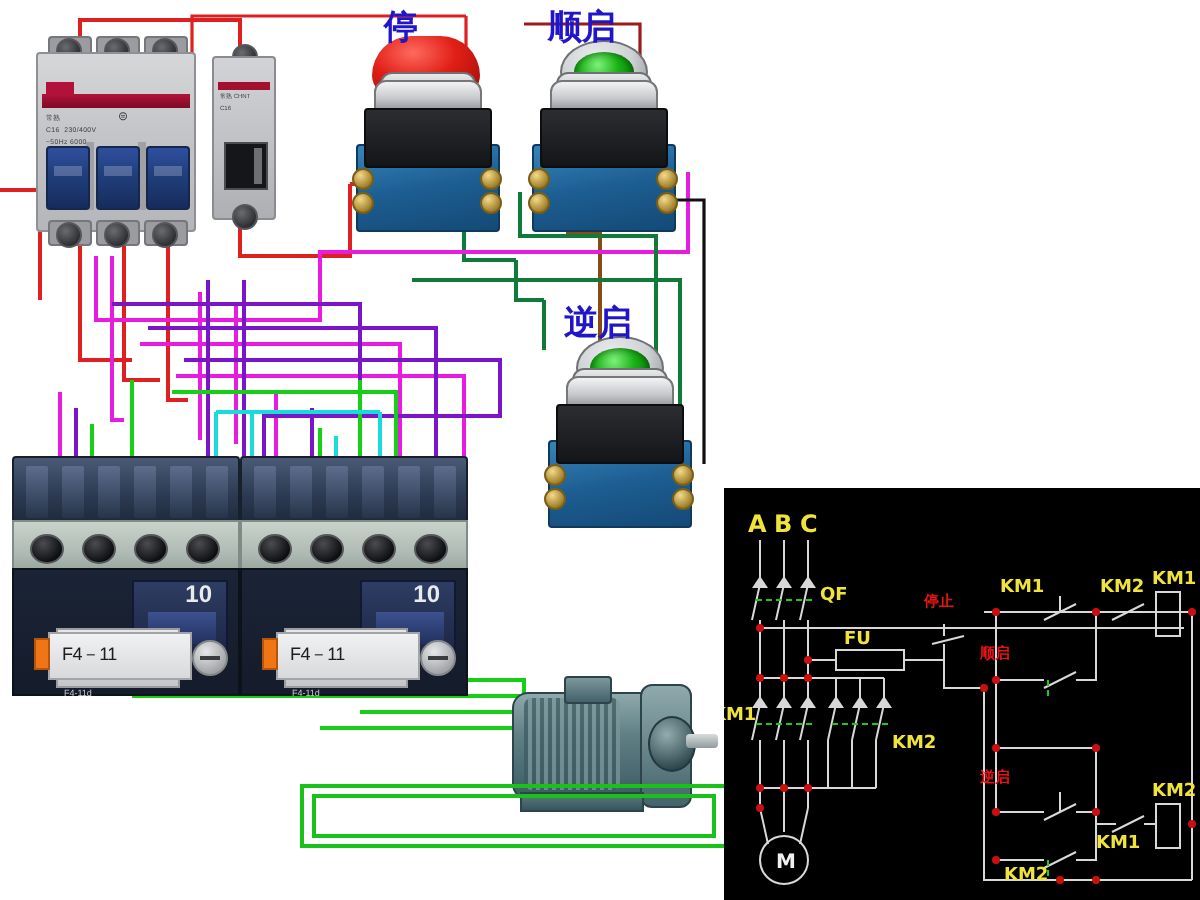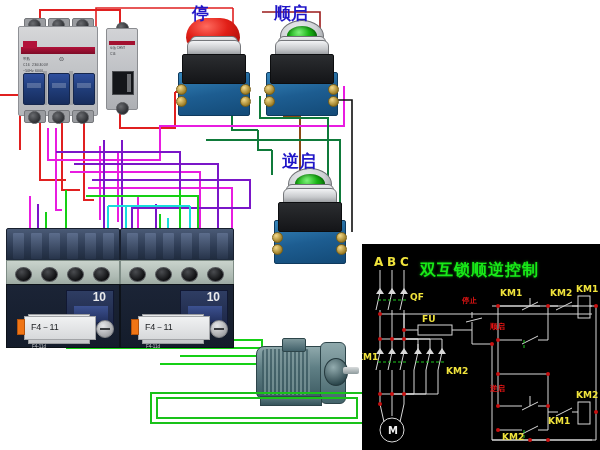--- a/index.html
+++ b/index.html
@@ -524,21 +524,20 @@
         <text x="138" y="52">KM1</text>
         <text x="188" y="52">KM2</text>
         <text x="214" y="48">KM1</text>
         <text x="186" y="180">KM1</text>
         <text x="140" y="196">KM2</text>
         <text x="214" y="154">KM2</text>
       </g>
       <text x="26" y="190" fill="#f0f0f0" font-family="DejaVu Sans, sans-serif" font-size="10" font-weight="bold">M</text>
     </svg>
 
-    <div class="sch-title">双互锁顺逆控制</div>
 
     <div class="sch-red" style="left:100px;top:52px;">停止</div>
     <div class="sch-red" style="left:128px;top:78px;">顺启</div>
     <div class="sch-red" style="left:128px;top:140px;">逆启</div>
 
   </div>
 
 </div>
 
 </body></html>

